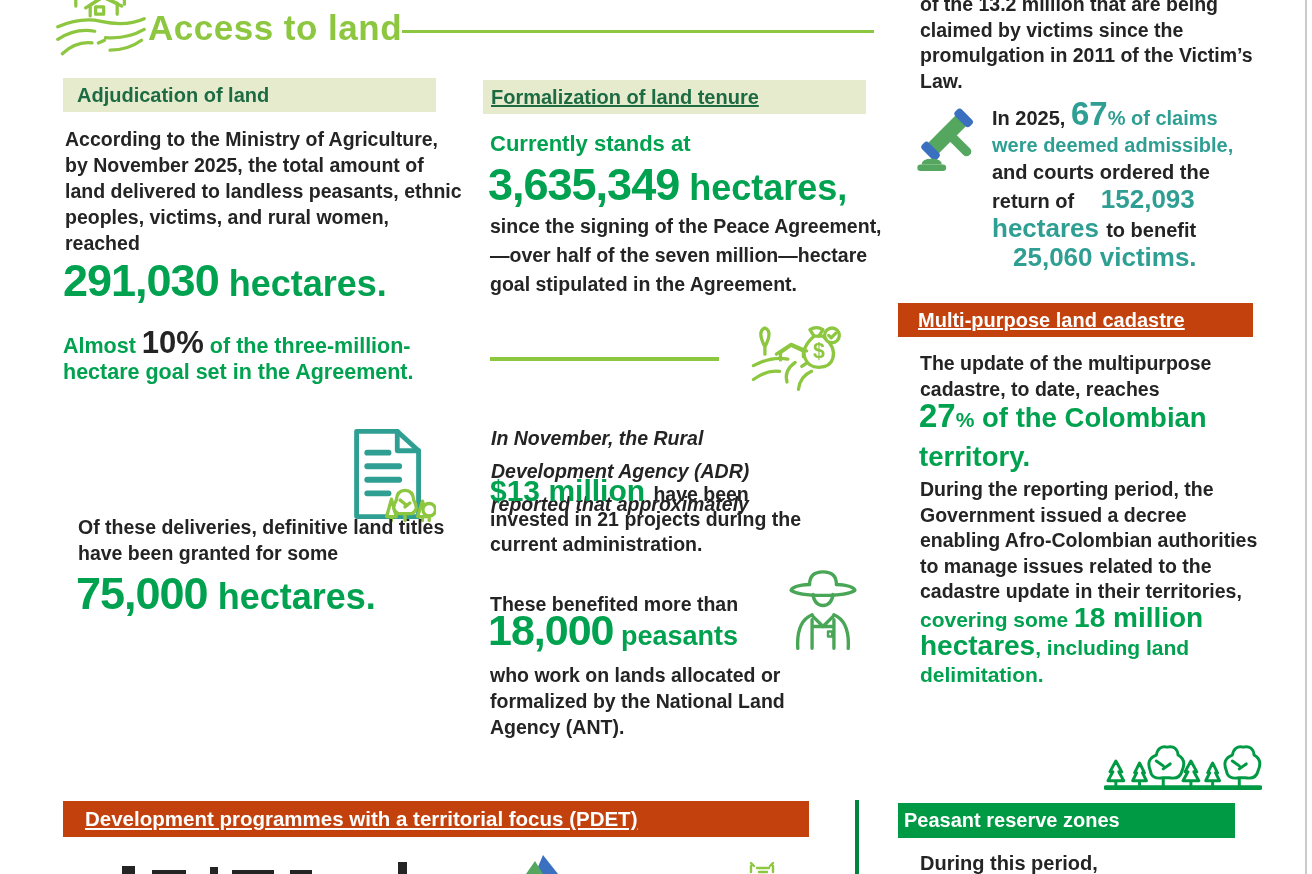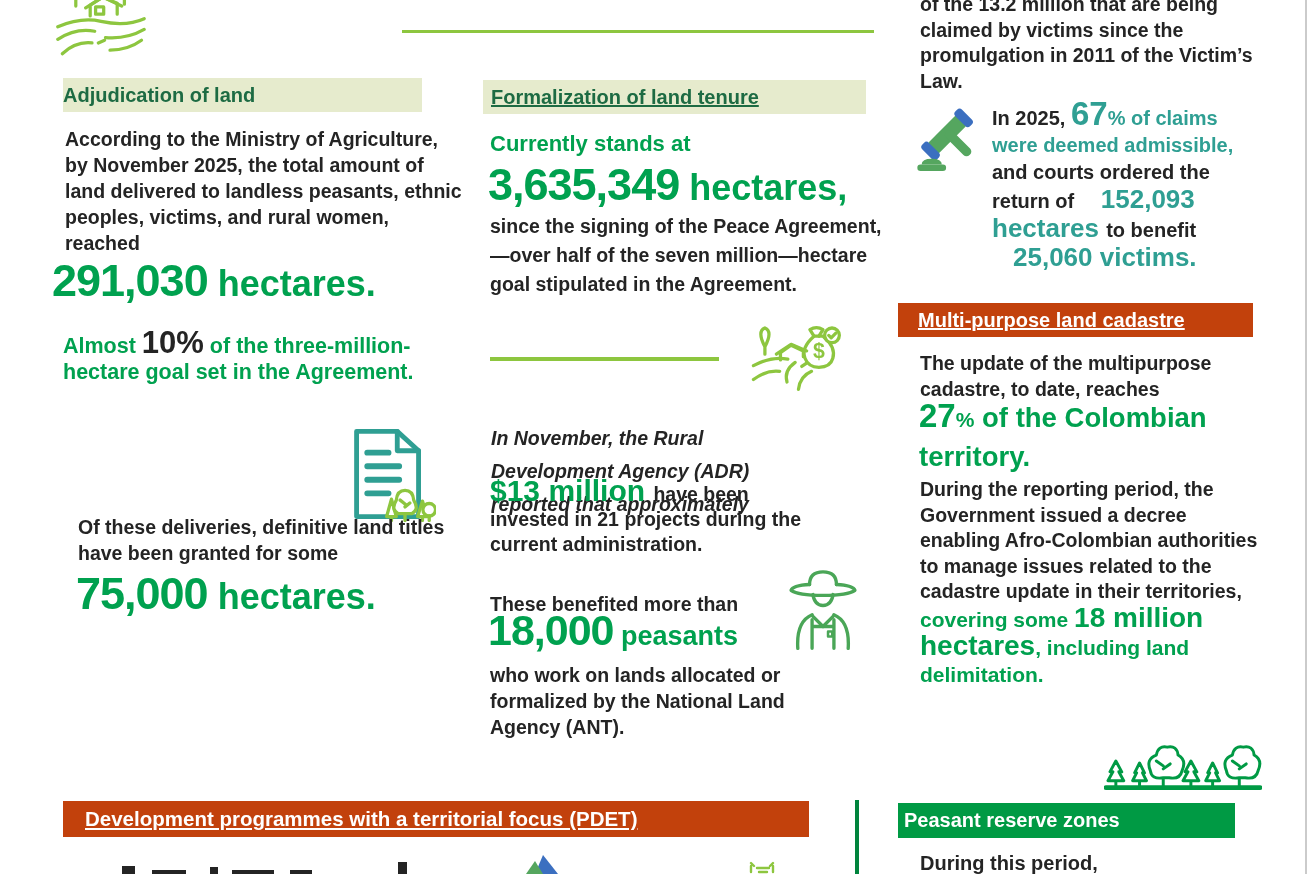--- a/index.html
+++ b/index.html
@@ -11,35 +11,35 @@
   .page-title{left:148px;top:8px;font-size:35px;font-weight:700;color:#8dc63f;letter-spacing:.5px;}
   .title-rule{left:402px;top:30px;width:472px;height:3px;background:#8dc63f;}
   .farm-icon{left:56px;top:-20px;width:90px;height:80px;}
 
   
   .hbar{height:34px;display:flex;align-items:center;font-size:20px;font-weight:700;}
   .hbar.pale{background:#e6ebcd;color:#1d6b43;}
   .hbar.lime{background:#c2410c;color:#ffffff;text-decoration:underline;}
   .hbar.green{background:#009a44;color:#ffffff;}
 
-  .adj-bar{left:63px;top:78px;width:359px;}
+  .adj-bar{left:63px;top:78px;width:359px;padding-left:14px;}
   .form-bar{left:483px;top:80px;width:375px;padding-left:8px;text-decoration:underline;}
   .cad-bar{left:898px;top:303px;width:335px;padding-left:20px;}
   .pdet-bar{left:63px;top:801px;width:724px;height:36px;padding-left:22px;font-size:20.5px;}
   .reserve-bar{left:898px;top:803px;width:331px;height:35px;padding-left:6px;}
 
   
   .para{font-size:19.5px;line-height:26px;font-weight:700;color:#242424;}
   .green{color:#00a14f;}
   .teal{color:#2f9f93;}
   .bignum{font-size:45px;font-weight:700;letter-spacing:-1px;}
   .midnum{font-size:36px;font-weight:700;}
 
   .adj-intro{left:65px;top:126px;width:398px;}
-  .adj-stat{left:52px;top:255px;text-align:right;}
+  .adj-stat{left:63px;top:255px;text-align:right;}
   .adj-goal{left:63px;top:330px;width:372px;font-size:21.5px;line-height:26px;font-weight:700;}
   .adj-goal .pct{color:#242424;font-size:31px;}
   .doc-icon{left:344px;top:424px;width:92px;height:98px;}
   .titles-text{left:78px;top:514px;width:378px;}
   .titles-stat{left:76px;top:568px;}
 
   .form-lead{left:490px;top:131px;font-size:22px;font-weight:700;}
   .form-stat{left:488px;top:159px;}
   .form-caption{left:490px;top:212px;width:392px;line-height:29px;}
   .money-icon{left:751px;top:313px;width:90px;height:84px;}
@@ -89,20 +89,21 @@
     <path d="M38 38 v-12 l14 -9 l16 7 v12"></path>
     <path d="M33 29 l19 -12 l21 10"></path>
     <rect x="44" y="28" width="9" height="8"></rect>
     <path d="M2 50 q26 -11 48 -6 q28 6 48 -3"></path>
     <path d="M2 64 q20 -13 41 -9"></path>
     <path d="M55 62 q24 2 43 -9"></path>
     <path d="M7 80 q15 -14 33 -12"></path>
     <path d="M60 76 q20 0 35 -11"></path>
     <path d="M47 68 l7 -3"></path>
   </svg>
+  <div class="abs page-title">Access to land</div>
   <div class="abs title-rule"></div>
 
   <div class="abs hbar pale adj-bar">
     <span>Adjudication of land</span>
   </div>
 
   <div class="abs para adj-intro">According to the Ministry of Agriculture, by November 2025, the total amount of land delivered to landless peasants, ethnic peoples, victims, and rural women, reached</div>
 
   <div class="abs adj-stat green">
     <span class="bignum">291,030</span><span class="midnum"> hectares.</span>

